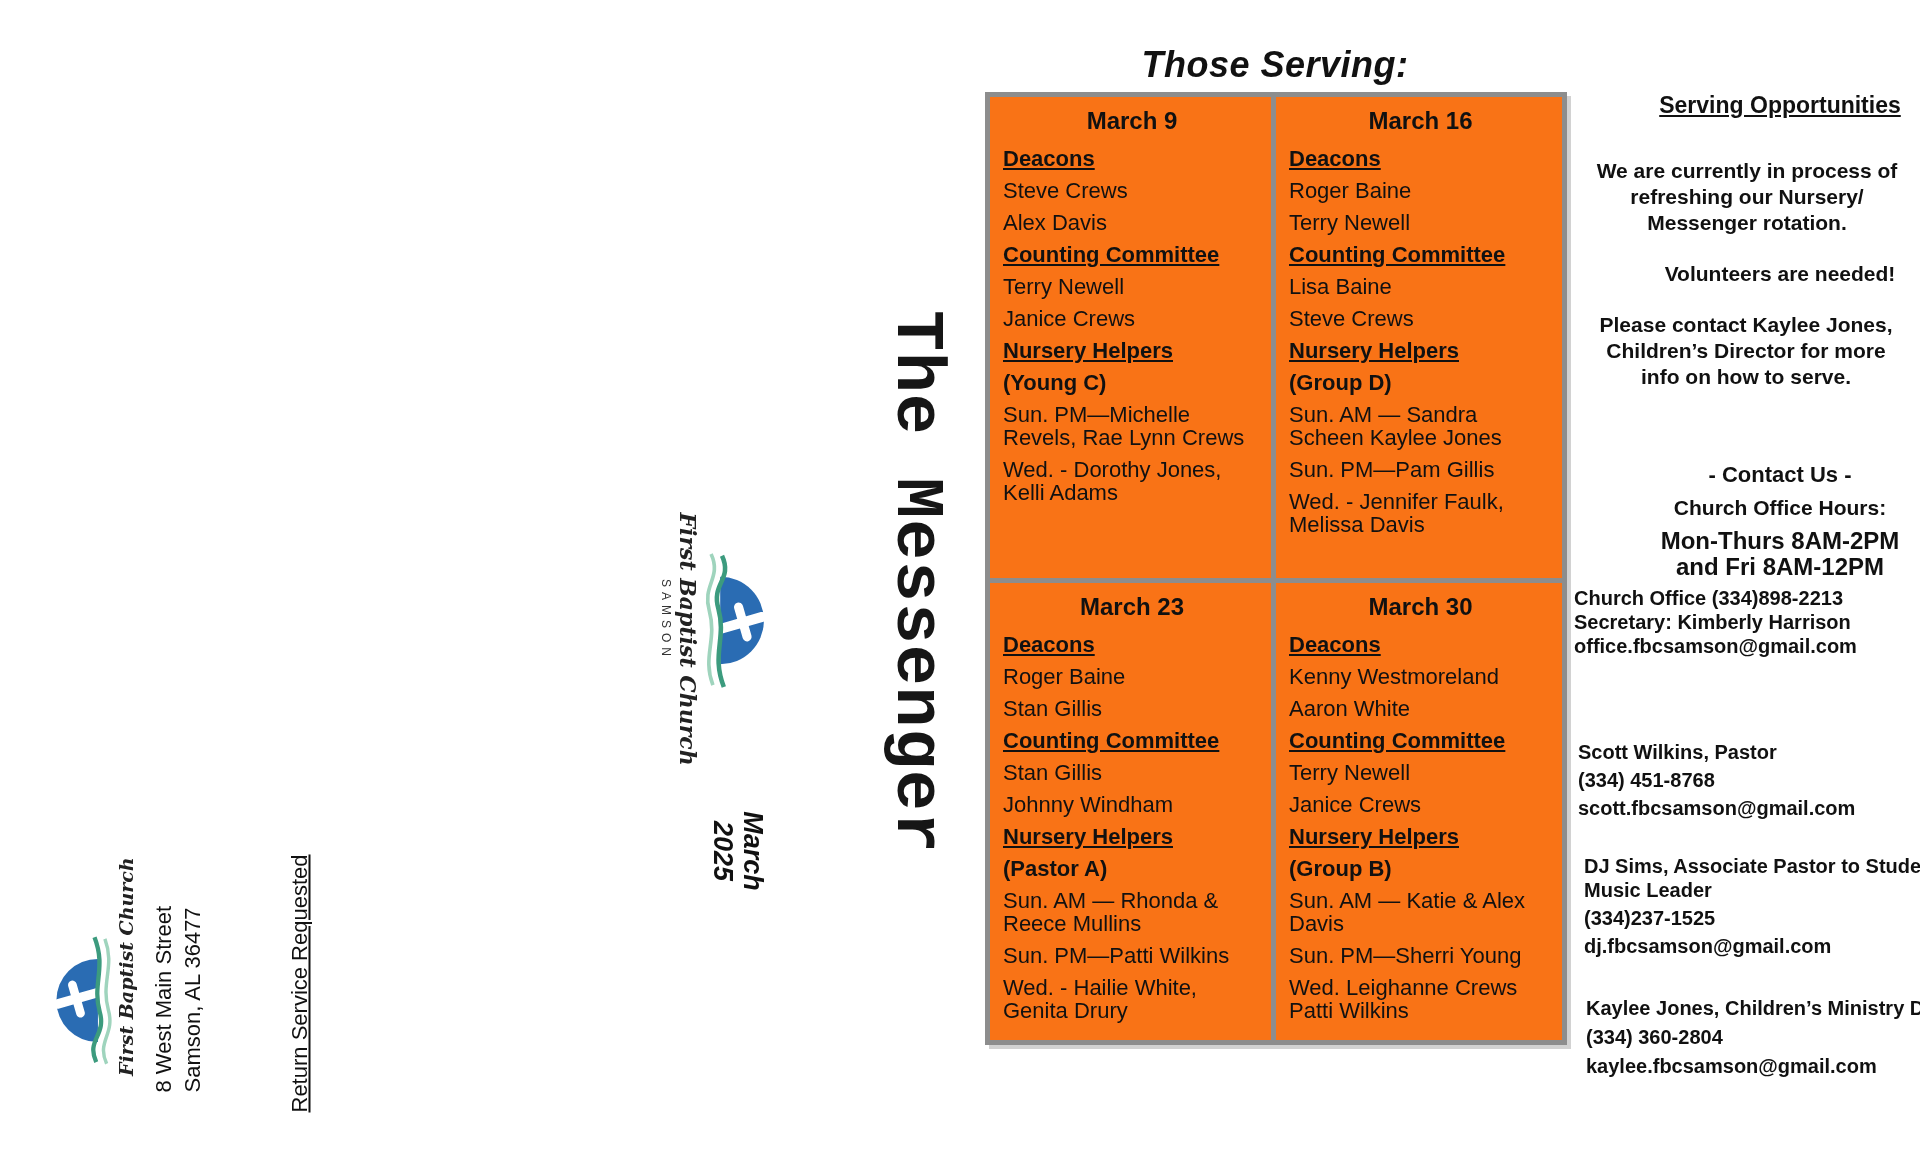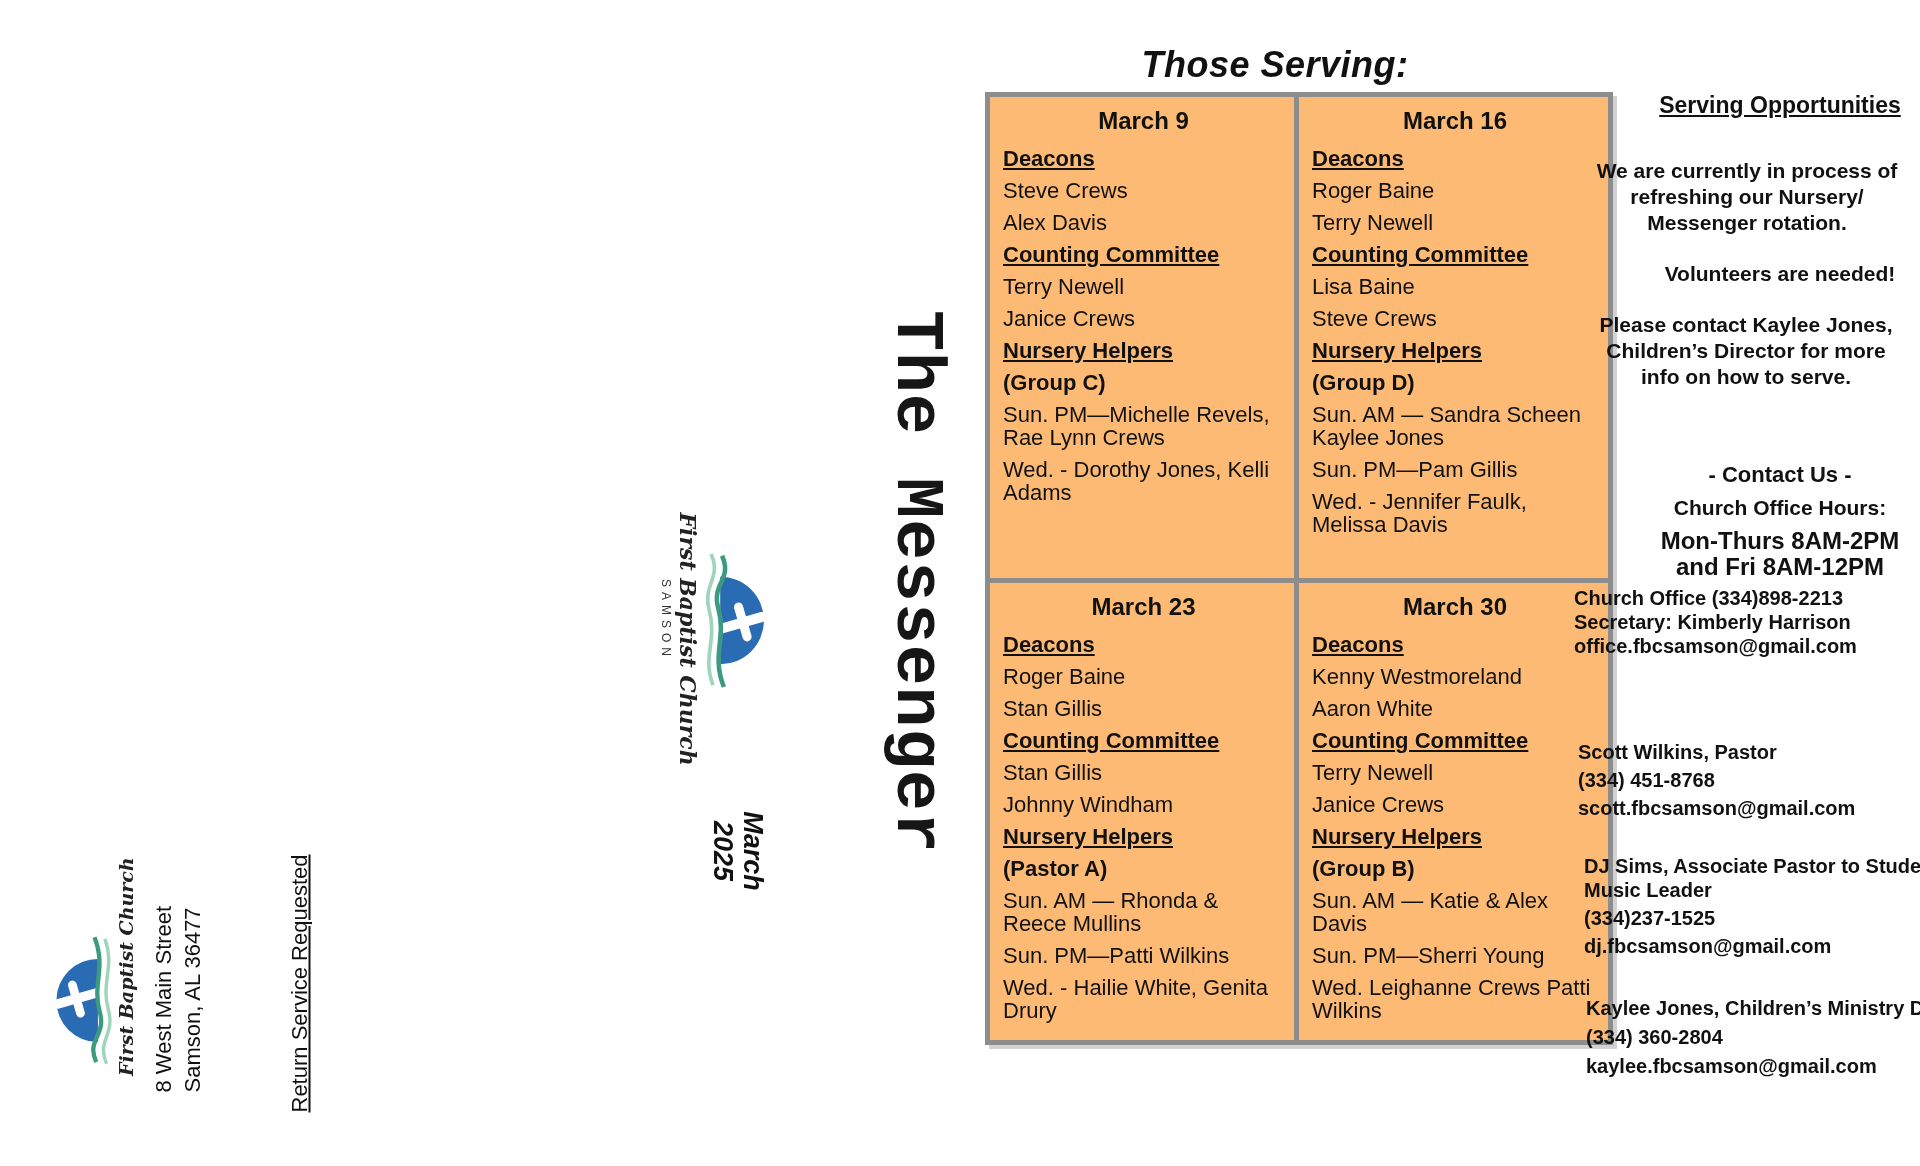--- a/index.html
+++ b/index.html
@@ -8,23 +8,23 @@
   .sheet { position:relative; width:1920px; height:1166px; background:#fff; overflow:hidden; }
 
   
   .serving-heading {
     position:absolute; left:985px; top:44px; width:580px;
     text-align:center; font-size:36px; font-weight:bold; letter-spacing:0.5px;font-style:italic;
   }
 
   
   .serving-table {
-    position:absolute; left:985px; top:92px; width:628px; height:953px;
+    position:absolute; left:985px; top:92px; width:582px; height:953px;
     display:grid; grid-template-columns:1fr 1fr; grid-template-rows:486px 1fr;
-    border:5px solid #8d8d8d; background:#fdba74;
+    border:5px solid #8d8d8d; background:#f97316;
     box-shadow:4px 4px 0 #d2d2d2;
   }
   .day-cell { padding:6px 10px 0 13px; overflow:hidden; }
   .day-cell.c0 { border-right:5px solid #8d8d8d; border-bottom:5px solid #8d8d8d; }
   .day-cell.c1 { border-bottom:5px solid #8d8d8d; }
   .day-cell.c2 { border-right:5px solid #8d8d8d; }
   .cell-date { text-align:center; font-size:24px; font-weight:bold; margin:4px 0 12px; }
   .entry { font-size:22px; line-height:23px; margin:0 0 9px; }
   .entry.head-u { font-weight:bold; text-decoration:underline; }
   .entry.head-b { font-weight:bold; }
@@ -137,21 +137,21 @@
   <div class="serving-table">
     <div class="day-cell c0">
         <div class="cell-date">March 9</div>
         <p class="entry head-u">Deacons</p>
         <p class="entry">Steve Crews</p>
         <p class="entry">Alex Davis</p>
         <p class="entry head-u">Counting Committee</p>
         <p class="entry">Terry Newell</p>
         <p class="entry">Janice Crews</p>
         <p class="entry head-u">Nursery Helpers</p>
-        <p class="entry head-b">(Group C)</p>
+        <p class="entry head-b">(Young C)</p>
         <p class="entry">Sun. PM—Michelle Revels, Rae Lynn Crews</p>
         <p class="entry">Wed. - Dorothy Jones, Kelli Adams</p>
       </div>
     <div class="day-cell c1">
         <div class="cell-date">March 16</div>
         <p class="entry head-u">Deacons</p>
         <p class="entry">Roger Baine</p>
         <p class="entry">Terry Newell</p>
         <p class="entry head-u">Counting Committee</p>
         <p class="entry">Lisa Baine</p>

